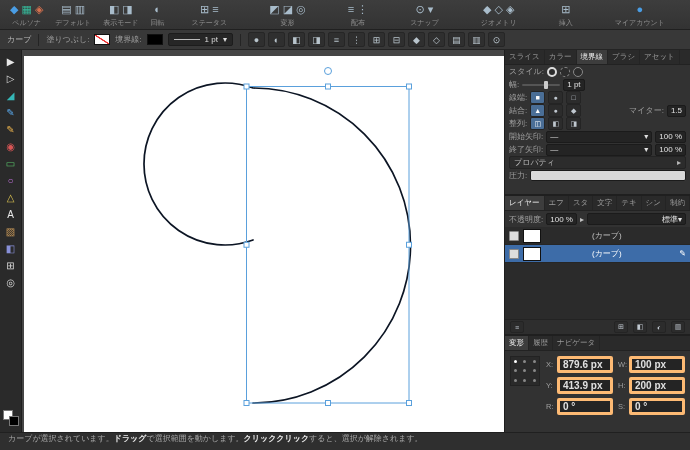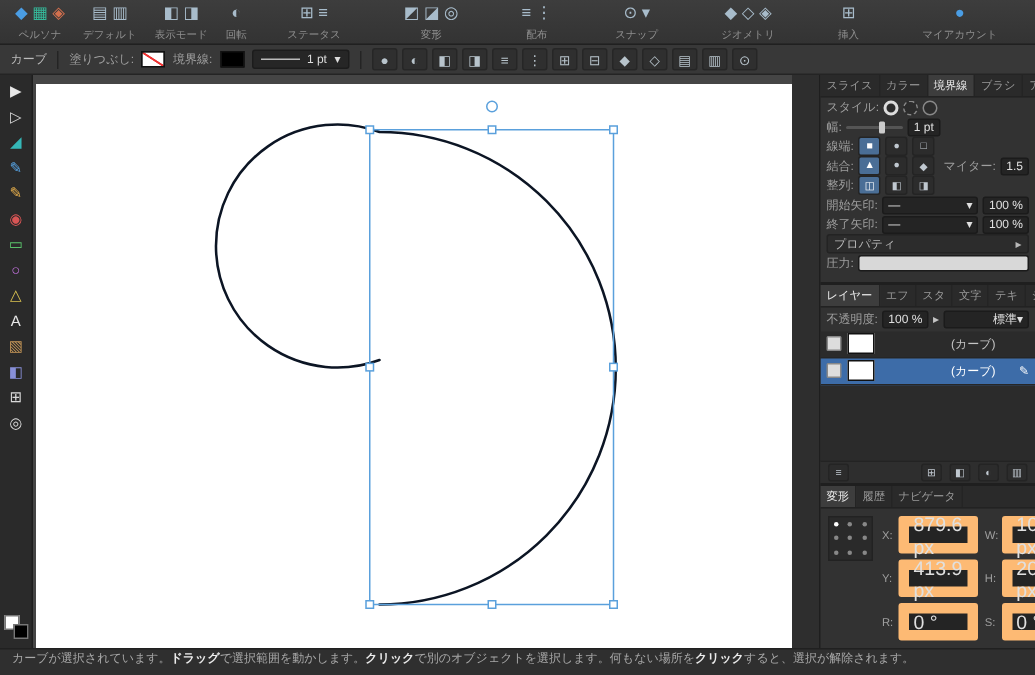--- a/index.html
+++ b/index.html
@@ -38,21 +38,21 @@
   .color-well{margin-top:auto;margin-bottom:6px;position:relative;width:16px;height:16px;}
   .cw-fill{position:absolute;left:0;top:0;width:10px;height:10px;border:1px solid #777;box-sizing:border-box;}
   .cw-stroke{position:absolute;right:0;bottom:0;width:10px;height:10px;border:1px solid #777;box-sizing:border-box;}
 
   
   #canvas{position:absolute;left:22px;top:50px;right:162px;bottom:18px;background:#454545;}
   .page{position:absolute;left:2px;top:6px;right:0;bottom:0;background:#fff;}
   #canvas-svg{position:absolute;left:0;top:0;}
 
   
-  #rightpanel{position:absolute;right:0;top:50px;width:144px;bottom:18px;background:#323232;border-left:1px solid #1e1e1e;
+  #rightpanel{position:absolute;right:0;top:50px;width:186px;bottom:18px;background:#323232;border-left:1px solid #1e1e1e;
               box-sizing:border-box;font-size:8px;color:#c4c4c4;display:flex;flex-direction:column;}
   .psection{box-sizing:border-box;display:flex;flex-direction:column;}
   #sec-stroke{height:144px;}
   #sec-layers{height:140px;border-top:2px solid #1f1f1f;}
   #sec-transform{flex:1;border-top:2px solid #1f1f1f;}
   .panel-tabs{height:14px;display:flex;align-items:stretch;background:#2a2a2a;border-bottom:1px solid #222;overflow:hidden;}
   .ptab{padding:0 4px;display:flex;align-items:center;color:#9a9a9a;font-size:7.5px;white-space:nowrap;border-right:1px solid #242424;}
   .ptab.active{background:#3d3d3d;color:#ececec;}
   .prow{height:13px;display:flex;align-items:center;gap:3px;padding:0 4px;}
   .plabel{color:#9f9f9f;white-space:nowrap;}
@@ -87,22 +87,22 @@
 
   
   #tf-body{display:flex;padding:5px;gap:6px;align-items:flex-start;}
   .anchor{width:28px;height:28px;display:grid;grid-template-columns:repeat(3,1fr);grid-template-rows:repeat(3,1fr);
           background:#2a2a2a;border:1px solid #222;flex:none;}
   .anchor span{width:3px;height:3px;background:#888;border-radius:50%;margin:auto;}
   .anchor span.sel{background:#fff;}
   #tf-grid{flex:1;display:grid;grid-template-columns:1fr 1fr;gap:4px 5px;}
   .tf-cell{display:flex;align-items:center;gap:2px;}
   .tf-label{color:#9f9f9f;width:9px;flex:none;font-size:7.5px;}
-  .tf-input{flex:1;background:#242424;border:7px solid #fdba74;border-radius:2px;height:11px;display:flex;
-            align-items:center;padding:0 3px;color:#e0e0e0;font-size:13px;}
+  .tf-input{flex:1;background:#242424;border:3px solid #fdba74;border-radius:2px;height:11px;display:flex;
+            align-items:center;padding:0 3px;color:#e0e0e0;font-size:10px;font-weight:bold;}
 
   
   #statusbar{position:absolute;left:0;bottom:0;width:100%;height:18px;background:#2f2f2f;border-top:1px solid #202020;
              display:flex;align-items:flex-start;padding:0 8px;box-sizing:border-box;font-size:8px;color:#a8a8a8;
              white-space:nowrap;overflow:hidden;}
   .sb-bold{color:#ececec;font-weight:bold;}
 </style>
 </head>
 <body>
 
@@ -431,17 +431,16 @@
           </div>
       </div>
     </div>
   </div>
 
   <div id="statusbar">
       <span>カーブが選択されています。</span>
       <span class="sb-bold">ドラッグ</span>
       <span>で選択範囲を動かします。</span>
       <span class="sb-bold">クリック</span>
-      <span>で別のオブジェクトを選択します。何もない場所を</span>
       <span class="sb-bold">クリック</span>
       <span>すると、選択が解除されます。</span>
     </div>
 </div>
 
 </body></html>

